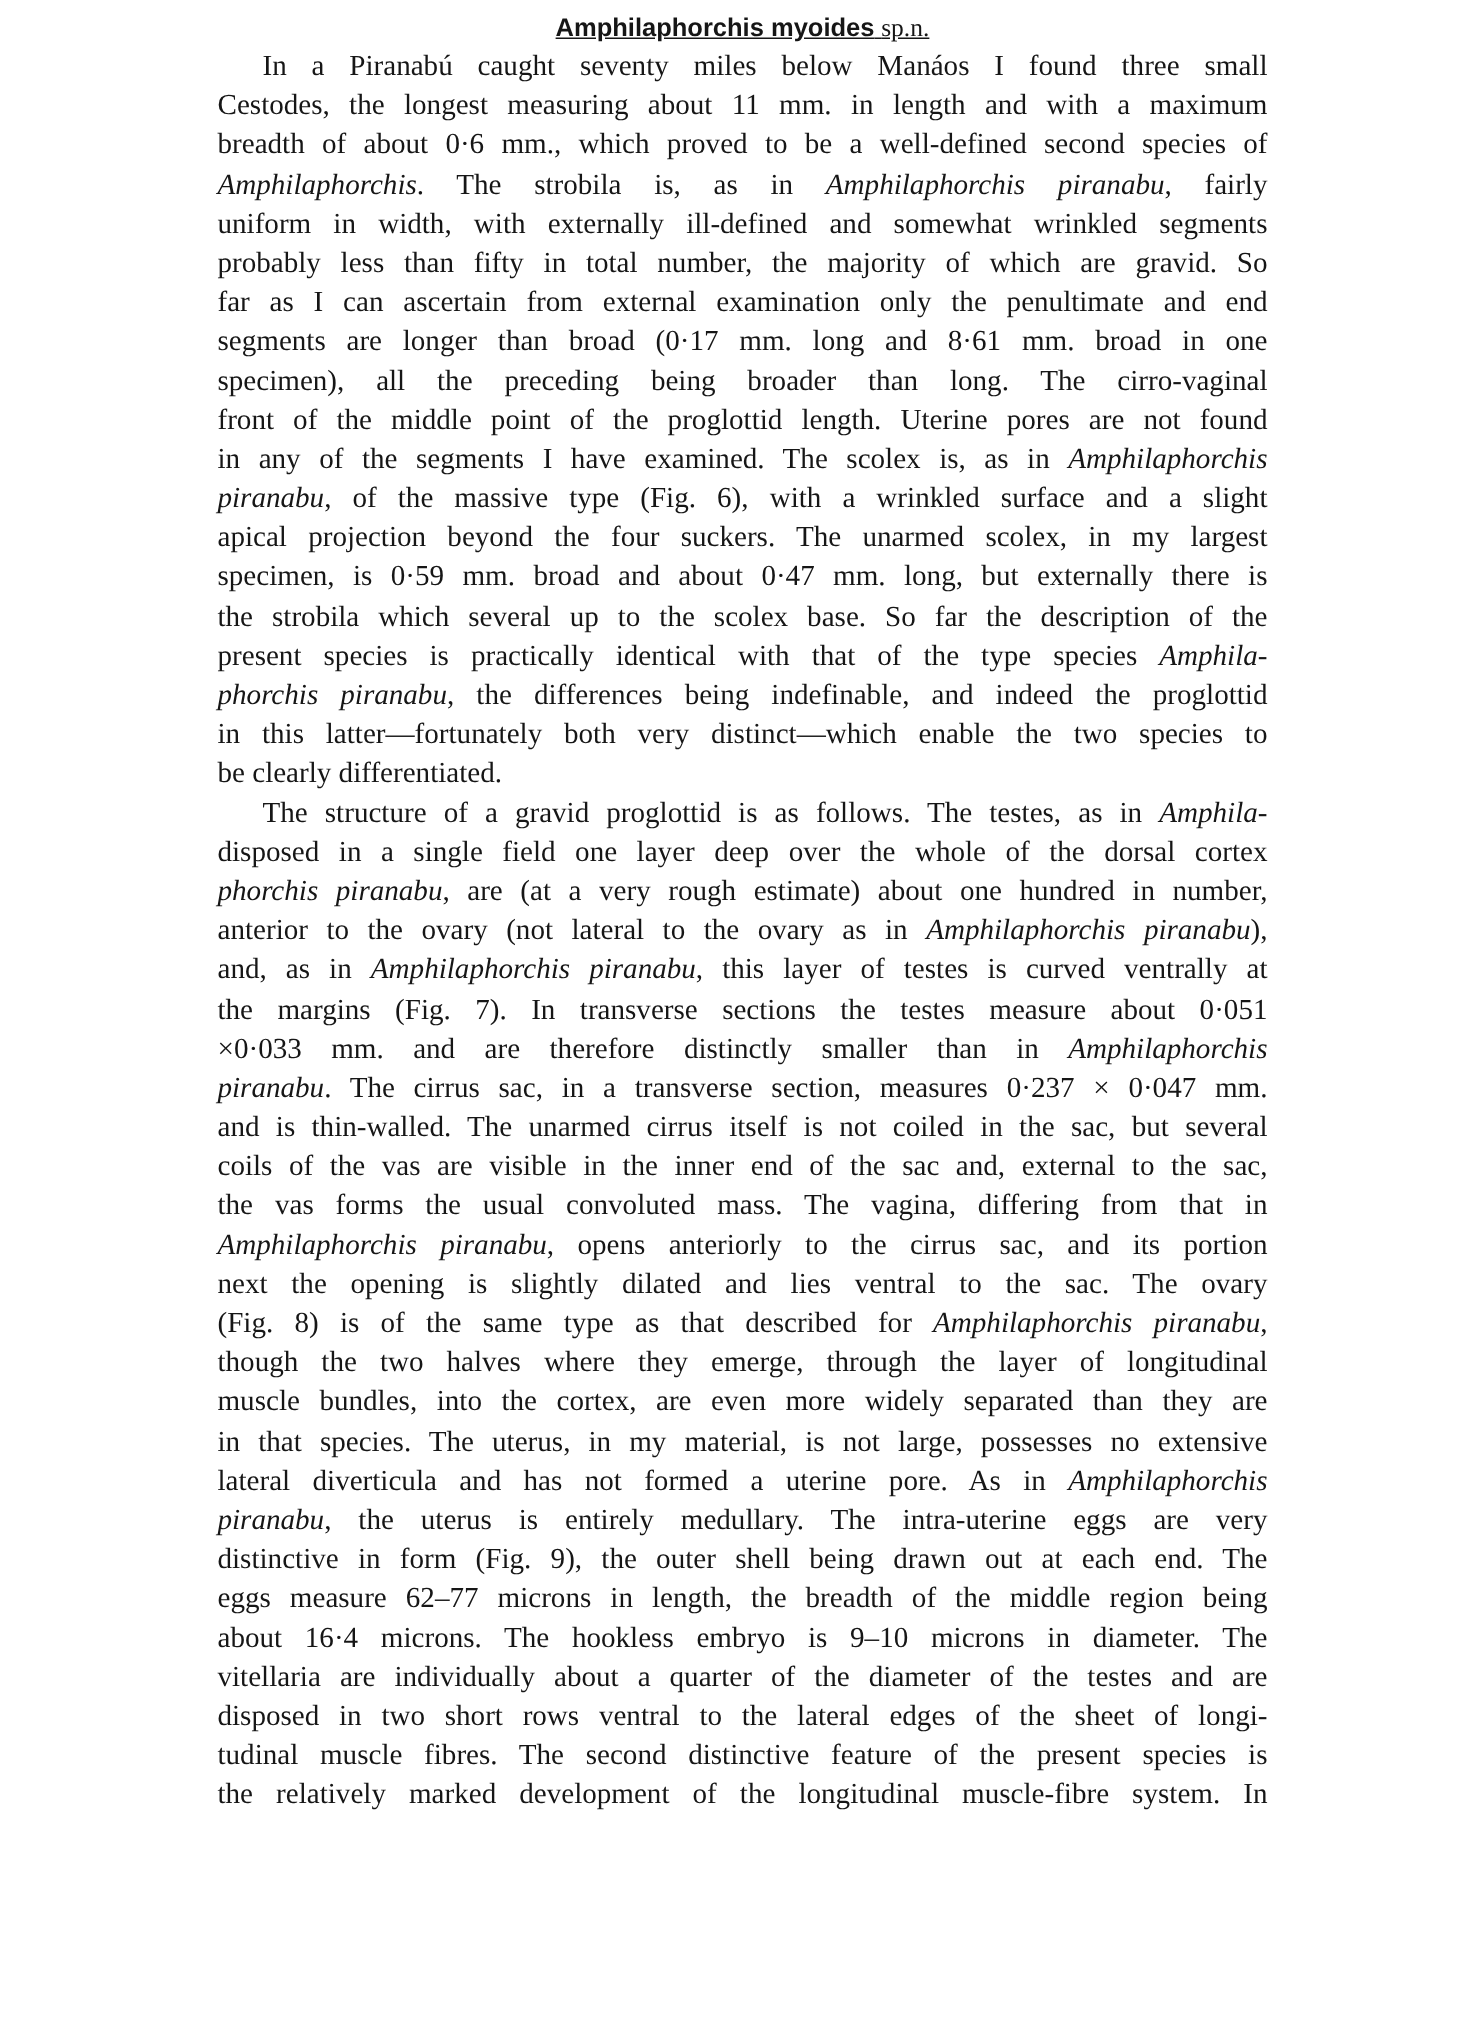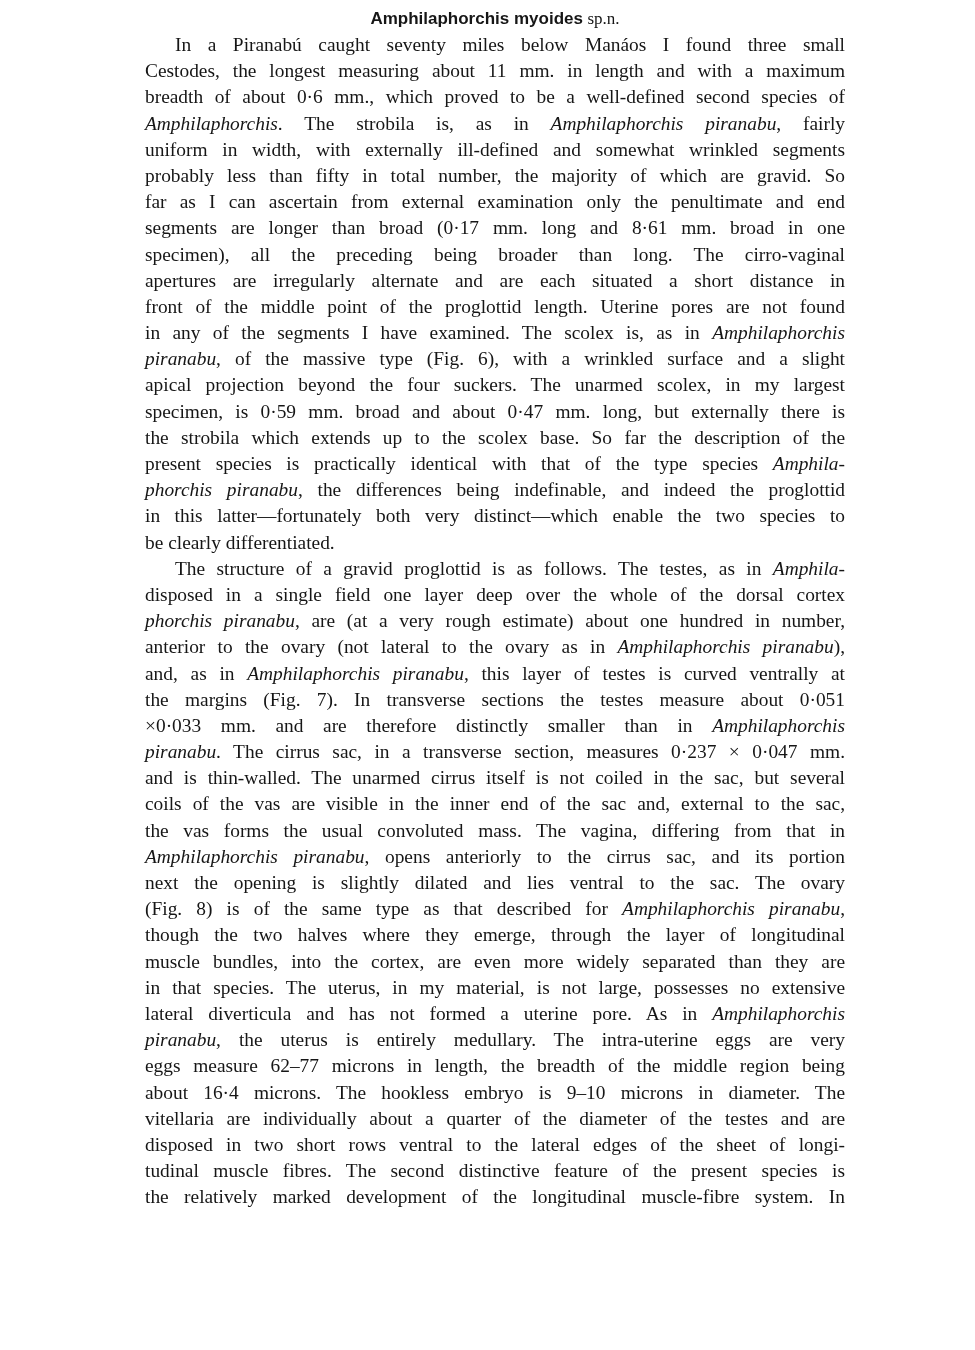--- a/index.html
+++ b/index.html
@@ -21,20 +21,21 @@
     top: 6px;
     width: 700px;
   }
   .title {
     text-align: center;
     font-size: 18px;
     line-height: 24px;
     height: 26px;
     margin: 0;
     font-weight: normal;
+    text-decoration: underline;
   }
   .title .genus {
     font-family: "Liberation Sans", "DejaVu Sans", sans-serif;
     font-weight: bold;
     font-size: 17px;
   }
   .title .sp {
     font-size: 17px;
   }
   .para {
@@ -71,27 +72,26 @@
       <div class="para">
         <span class="line indent"><span>In a Piranabú caught seventy miles below Manáos I found three small</span></span>
         <span class="line"><span>Cestodes, the longest measuring about 11 mm. in length and with a maximum</span></span>
         <span class="line"><span>breadth of about 0·6 mm., which proved to be a well-defined second species of</span></span>
         <span class="line"><i>Amphilaphorchis</i><span>. The strobila is, as in </span><i>Amphilaphorchis piranabu</i><span>, fairly</span></span>
         <span class="line"><span>uniform in width, with externally ill-defined and somewhat wrinkled segments</span></span>
         <span class="line"><span>probably less than fifty in total number, the majority of which are gravid. So</span></span>
         <span class="line"><span>far as I can ascertain from external examination only the penultimate and end</span></span>
         <span class="line"><span>segments are longer than broad (0·17 mm. long and 8·61 mm. broad in one</span></span>
         <span class="line"><span>specimen), all the preceding being broader than long. The cirro-vaginal</span></span>
-        <span class="line"><span>apertures are irregularly alternate and are each situated a short distance in</span></span>
         <span class="line"><span>front of the middle point of the proglottid length. Uterine pores are not found</span></span>
         <span class="line"><span>in any of the segments I have examined. The scolex is, as in </span><i>Amphilaphorchis</i></span>
         <span class="line"><i>piranabu</i><span>, of the massive type (Fig. 6), with a wrinkled surface and a slight</span></span>
         <span class="line"><span>apical projection beyond the four suckers. The unarmed scolex, in my largest</span></span>
         <span class="line"><span>specimen, is 0·59 mm. broad and about 0·47 mm. long, but externally there is</span></span>
-        <span class="line"><span>the strobila which extends up to the scolex base. So far the description of the</span></span>
+        <span class="line"><span>the strobila which several up to the scolex base. So far the description of the</span></span>
         <span class="line"><span>present species is practically identical with that of the type species </span><i>Amphila-</i></span>
         <span class="line"><i>phorchis piranabu</i><span>, the differences being indefinable, and indeed the proglottid</span></span>
         <span class="line"><span>in this latter—fortunately both very distinct—which enable the two species to</span></span>
         <span class="line last"><span>be clearly differentiated.</span></span>
       </div>
       <div class="para">
         <span class="line indent"><span>The structure of a gravid proglottid is as follows. The testes, as in </span><i>Amphila-</i></span>
         <span class="line"><span>disposed in a single field one layer deep over the whole of the dorsal cortex</span></span>
         <span class="line"><i>phorchis piranabu</i><span>, are (at a very rough estimate) about one hundred in number,</span></span>
         <span class="line"><span>anterior to the ovary (not lateral to the ovary as in </span><i>Amphilaphorchis piranabu</i><span>),</span></span>
@@ -103,20 +103,21 @@
         <span class="line"><span>coils of the vas are visible in the inner end of the sac and, external to the sac,</span></span>
         <span class="line"><span>the vas forms the usual convoluted mass. The vagina, differing from that in</span></span>
         <span class="line"><i>Amphilaphorchis piranabu</i><span>, opens anteriorly to the cirrus sac, and its portion</span></span>
         <span class="line"><span>next the opening is slightly dilated and lies ventral to the sac. The ovary</span></span>
         <span class="line"><span>(Fig. 8) is of the same type as that described for </span><i>Amphilaphorchis piranabu</i><span>,</span></span>
         <span class="line"><span>though the two halves where they emerge, through the layer of longitudinal</span></span>
         <span class="line"><span>muscle bundles, into the cortex, are even more widely separated than they are</span></span>
         <span class="line"><span>in that species. The uterus, in my material, is not large, possesses no extensive</span></span>
         <span class="line"><span>lateral diverticula and has not formed a uterine pore. As in </span><i>Amphilaphorchis</i></span>
         <span class="line"><i>piranabu</i><span>, the uterus is entirely medullary. The intra-uterine eggs are very</span></span>
+        <span class="line"><span>distinctive in form (Fig. 9), the outer shell being drawn out at each end. The</span></span>
         <span class="line"><span>eggs measure 62–77 microns in length, the breadth of the middle region being</span></span>
         <span class="line"><span>about 16·4 microns. The hookless embryo is 9–10 microns in diameter. The</span></span>
         <span class="line"><span>vitellaria are individually about a quarter of the diameter of the testes and are</span></span>
         <span class="line"><span>disposed in two short rows ventral to the lateral edges of the sheet of longi-</span></span>
         <span class="line"><span>tudinal muscle fibres. The second distinctive feature of the present species is</span></span>
         <span class="line"><span>the relatively marked development of the longitudinal muscle-fibre system. In</span></span>
       </div>
     </div>
 </div>
 

